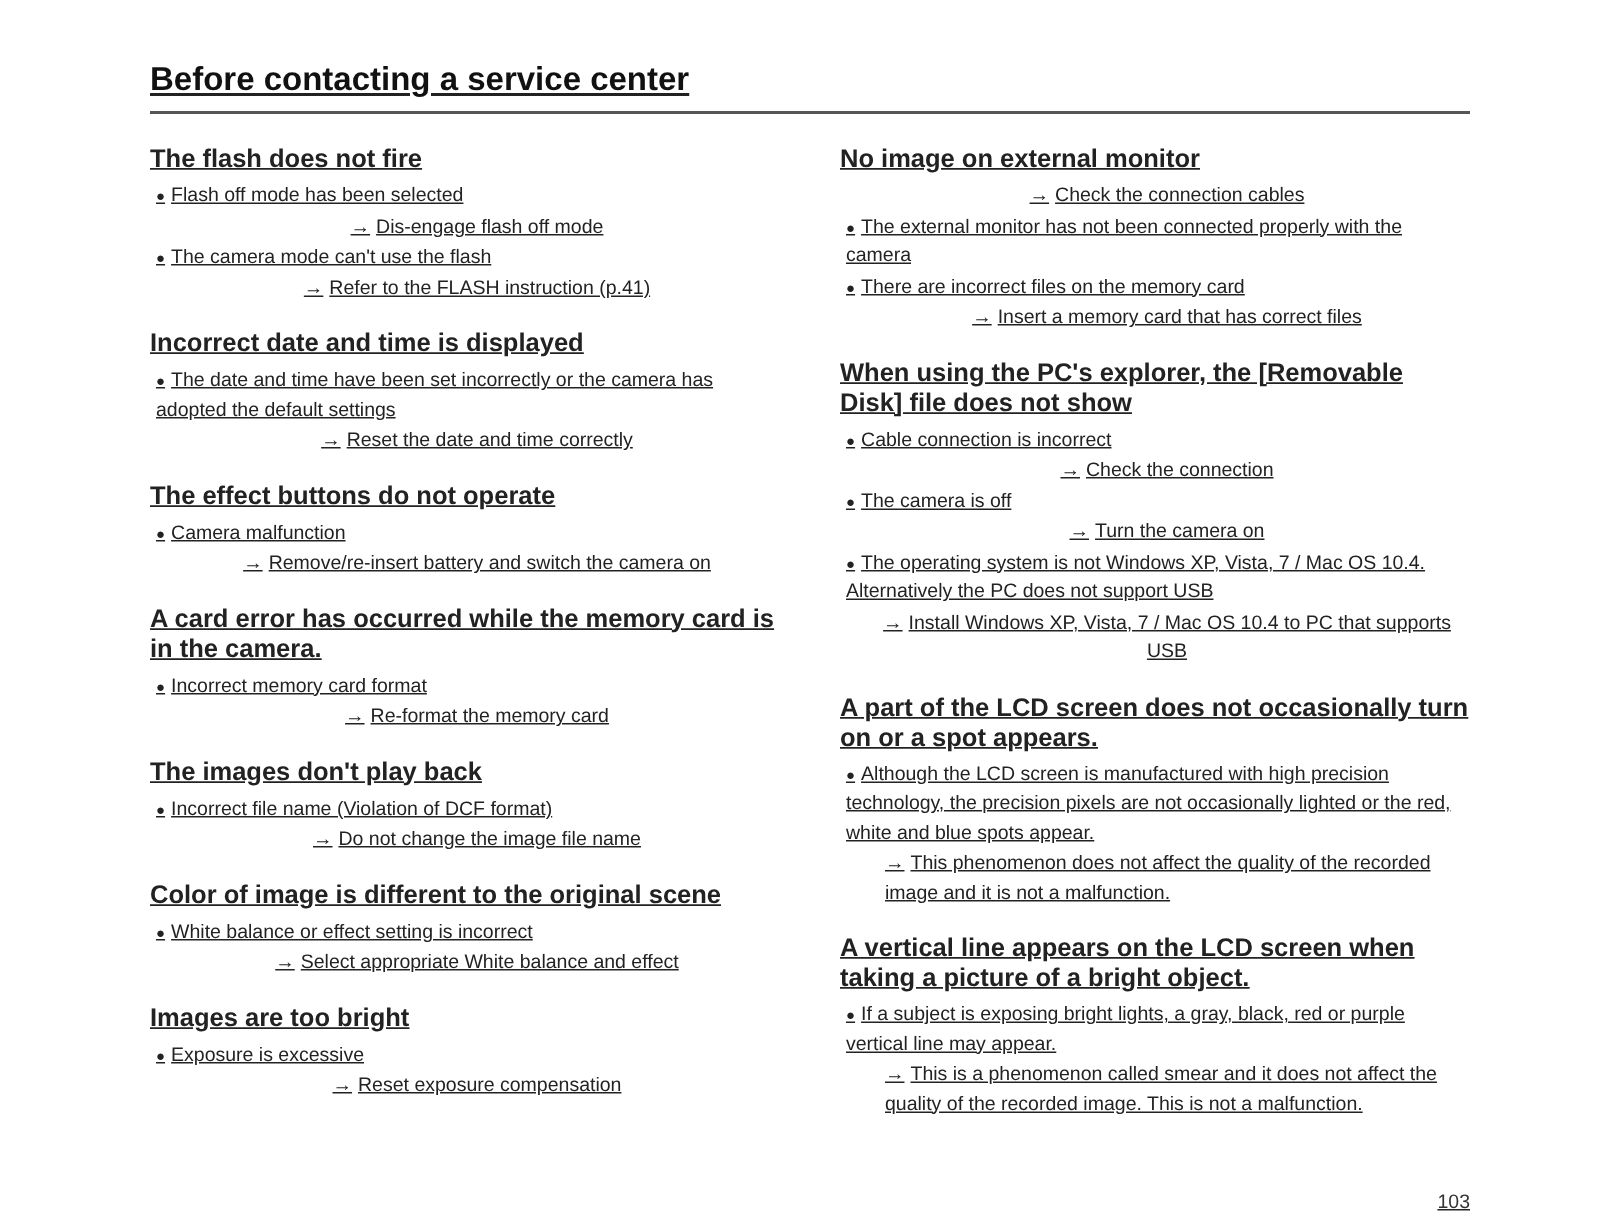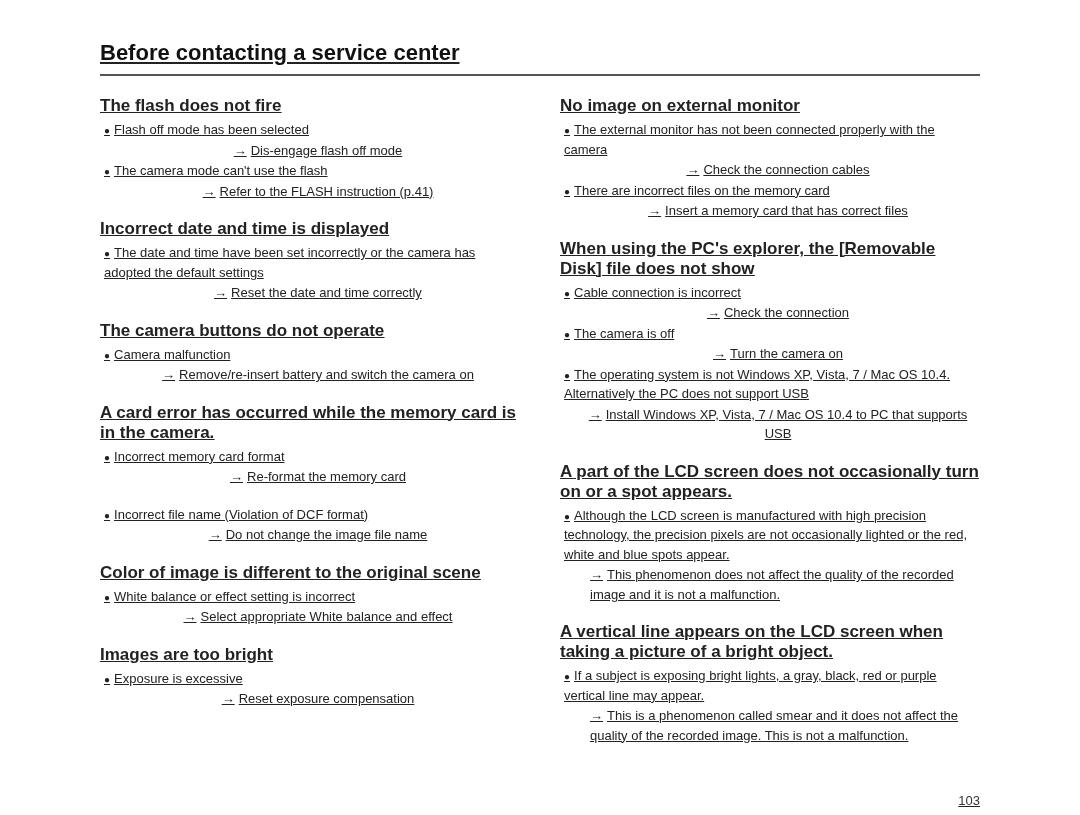--- a/index.html
+++ b/index.html
@@ -106,49 +106,50 @@
           <div class="item arrow">Dis-engage flash off mode</div>
           <div class="item bullet">The camera mode can't use the flash</div>
           <div class="item arrow">Refer to the FLASH instruction (p.41)</div>
         </div>
         <div class="section">
           <div class="section-title">Incorrect date and time is displayed</div>
           <div class="item bullet">The date and time have been set incorrectly or the camera has adopted the default settings</div>
           <div class="item arrow">Reset the date and time correctly</div>
         </div>
         <div class="section">
-          <div class="section-title">The camera buttons do not operate</div>
+          <div class="section-title">The effect buttons do not operate</div>
           <div class="item bullet">Camera malfunction</div>
           <div class="item arrow">Remove/re-insert battery and switch the camera on</div>
         </div>
         <div class="section">
           <div class="section-title">A card error has occurred while the memory card is in the camera.</div>
           <div class="item bullet">Incorrect memory card format</div>
           <div class="item arrow">Re-format the memory card</div>
         </div>
         <div class="section">
+          <div class="section-title">The images don't play back</div>
           <div class="item bullet">Incorrect file name (Violation of DCF format)</div>
           <div class="item arrow">Do not change the image file name</div>
         </div>
         <div class="section">
           <div class="section-title">Color of image is different to the original scene</div>
           <div class="item bullet">White balance or effect setting is incorrect</div>
           <div class="item arrow">Select appropriate White balance and effect</div>
         </div>
         <div class="section">
           <div class="section-title">Images are too bright</div>
           <div class="item bullet">Exposure is excessive</div>
           <div class="item arrow">Reset exposure compensation</div>
         </div>
       </div>
     <div class="col" id="right-col">
         <div class="section">
           <div class="section-title">No image on external monitor</div>
+          <div class="item arrow">Check the connection cables</div>
           <div class="item bullet">The external monitor has not been connected properly with the camera</div>
-          <div class="item arrow">Check the connection cables</div>
           <div class="item bullet">There are incorrect files on the memory card</div>
           <div class="item arrow">Insert a memory card that has correct files</div>
         </div>
         <div class="section">
           <div class="section-title">When using the PC's explorer, the [Removable Disk] file does not show</div>
           <div class="item bullet">Cable connection is incorrect</div>
           <div class="item arrow">Check the connection</div>
           <div class="item bullet">The camera is off</div>
           <div class="item arrow">Turn the camera on</div>
           <div class="item bullet">The operating system is not Windows XP, Vista, 7 / Mac OS 10.4. Alternatively the PC does not support USB</div>

